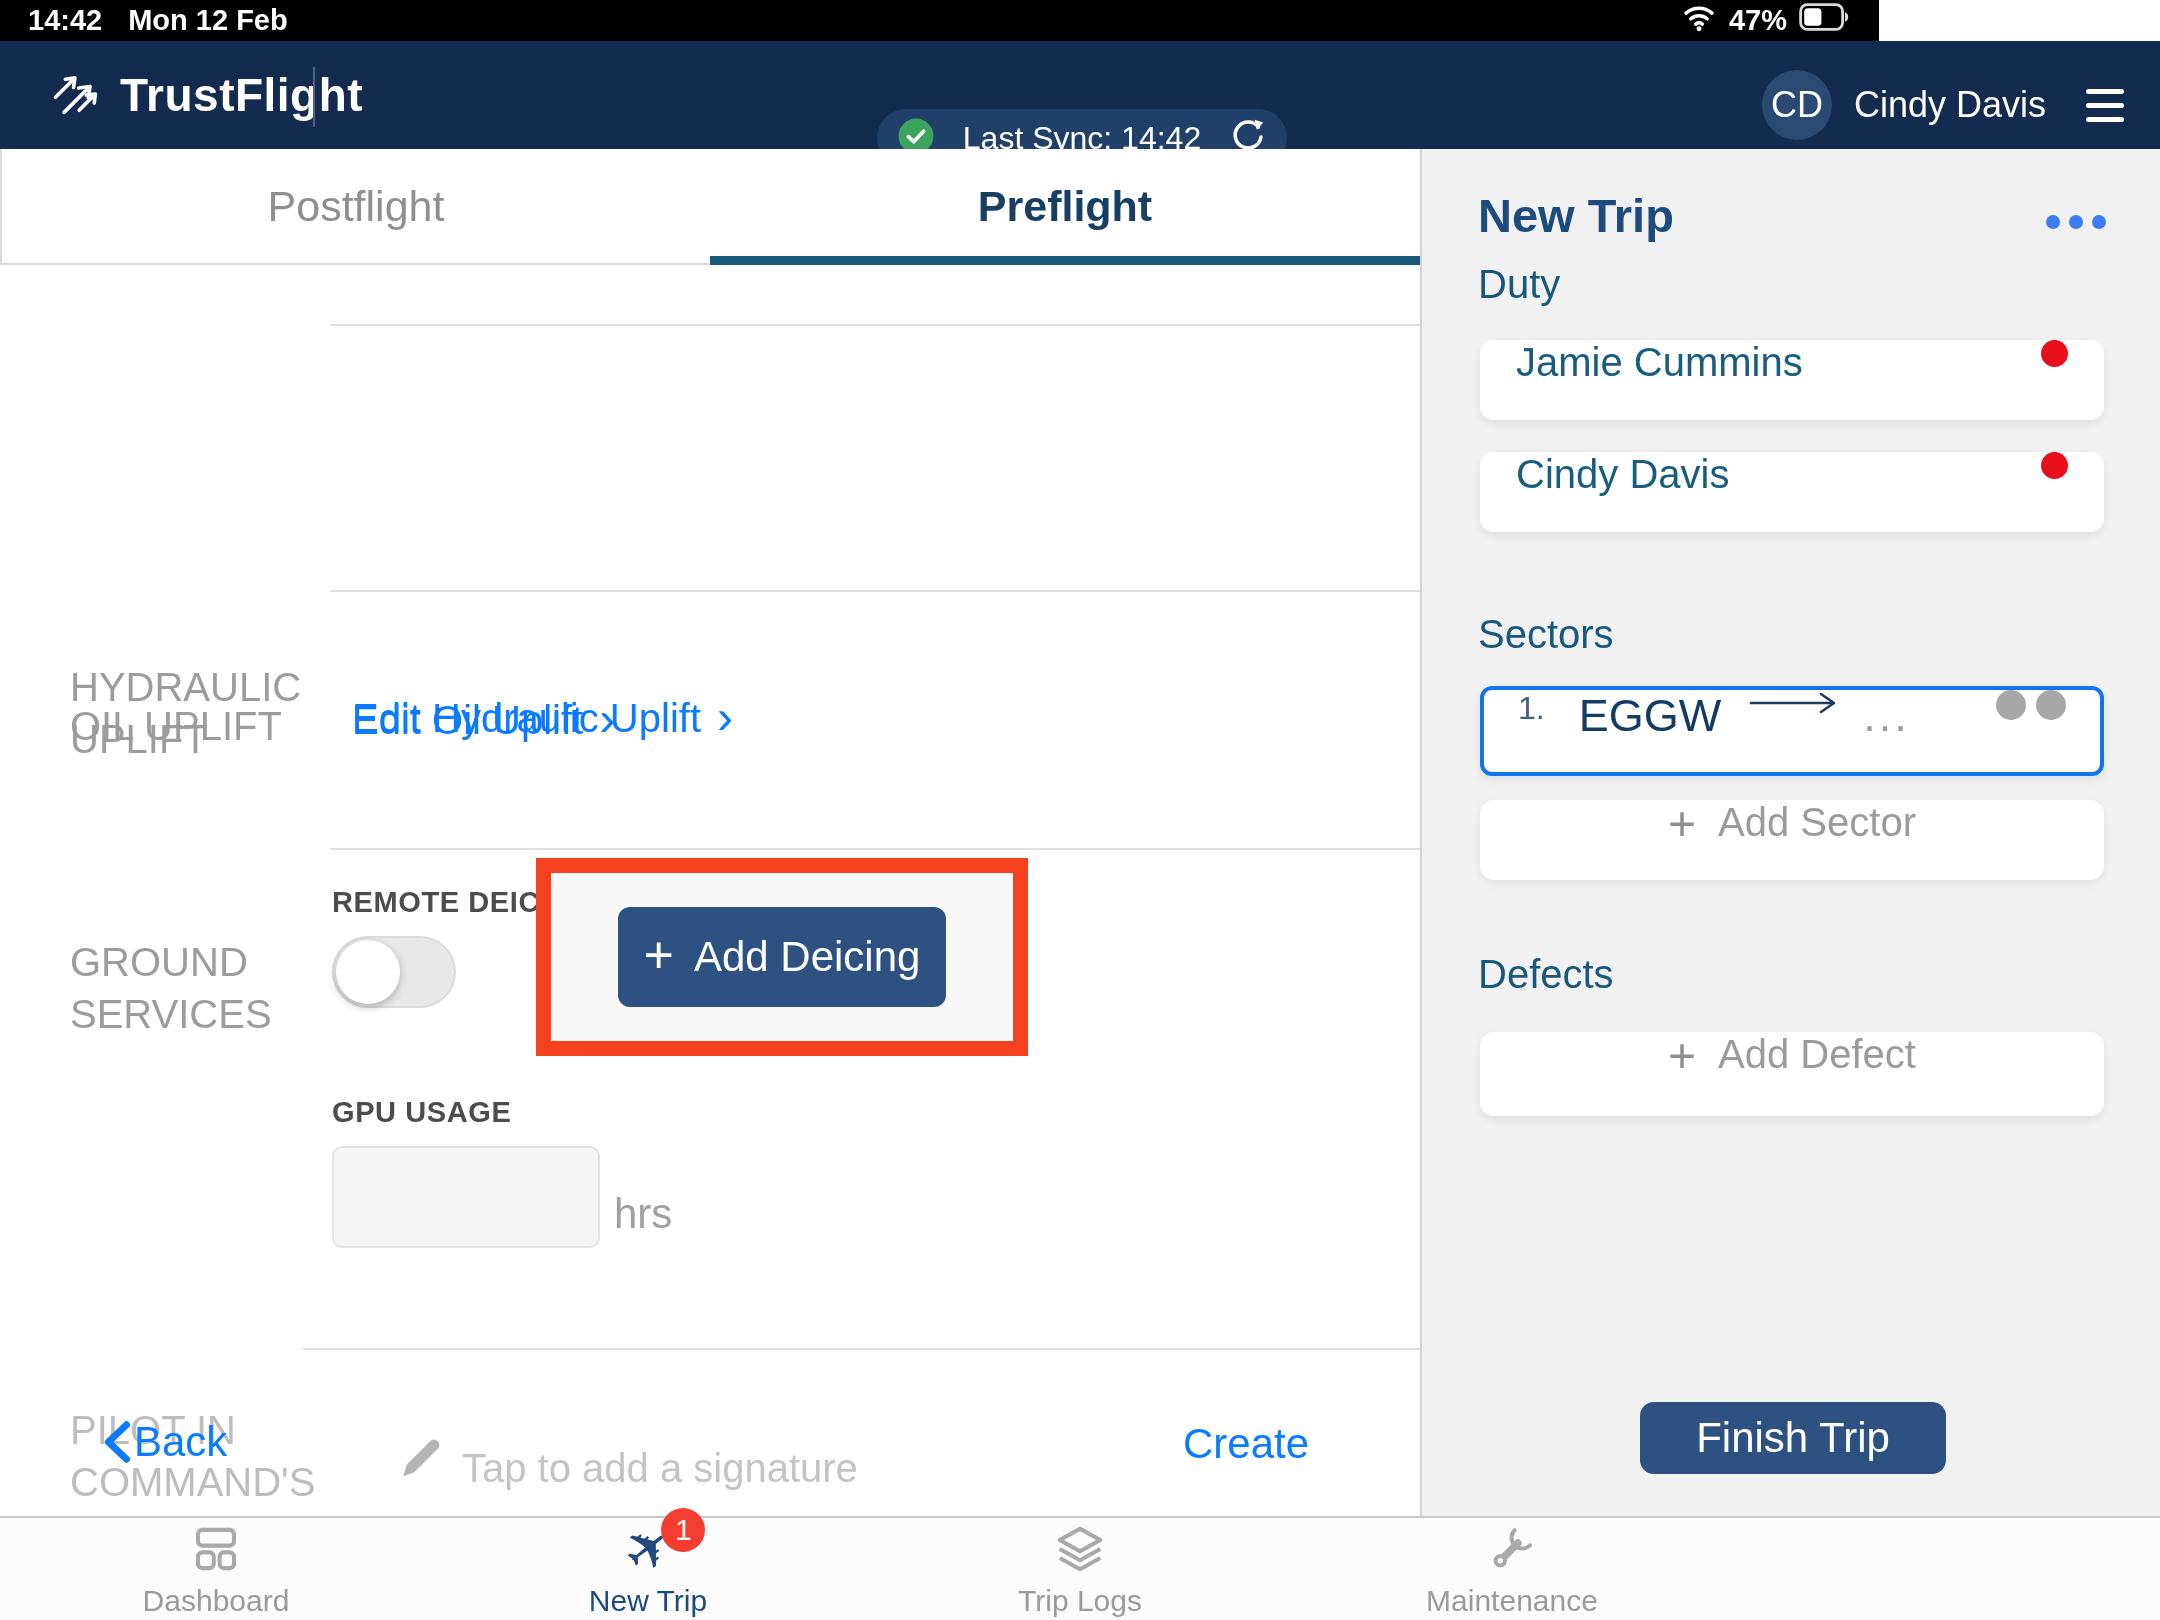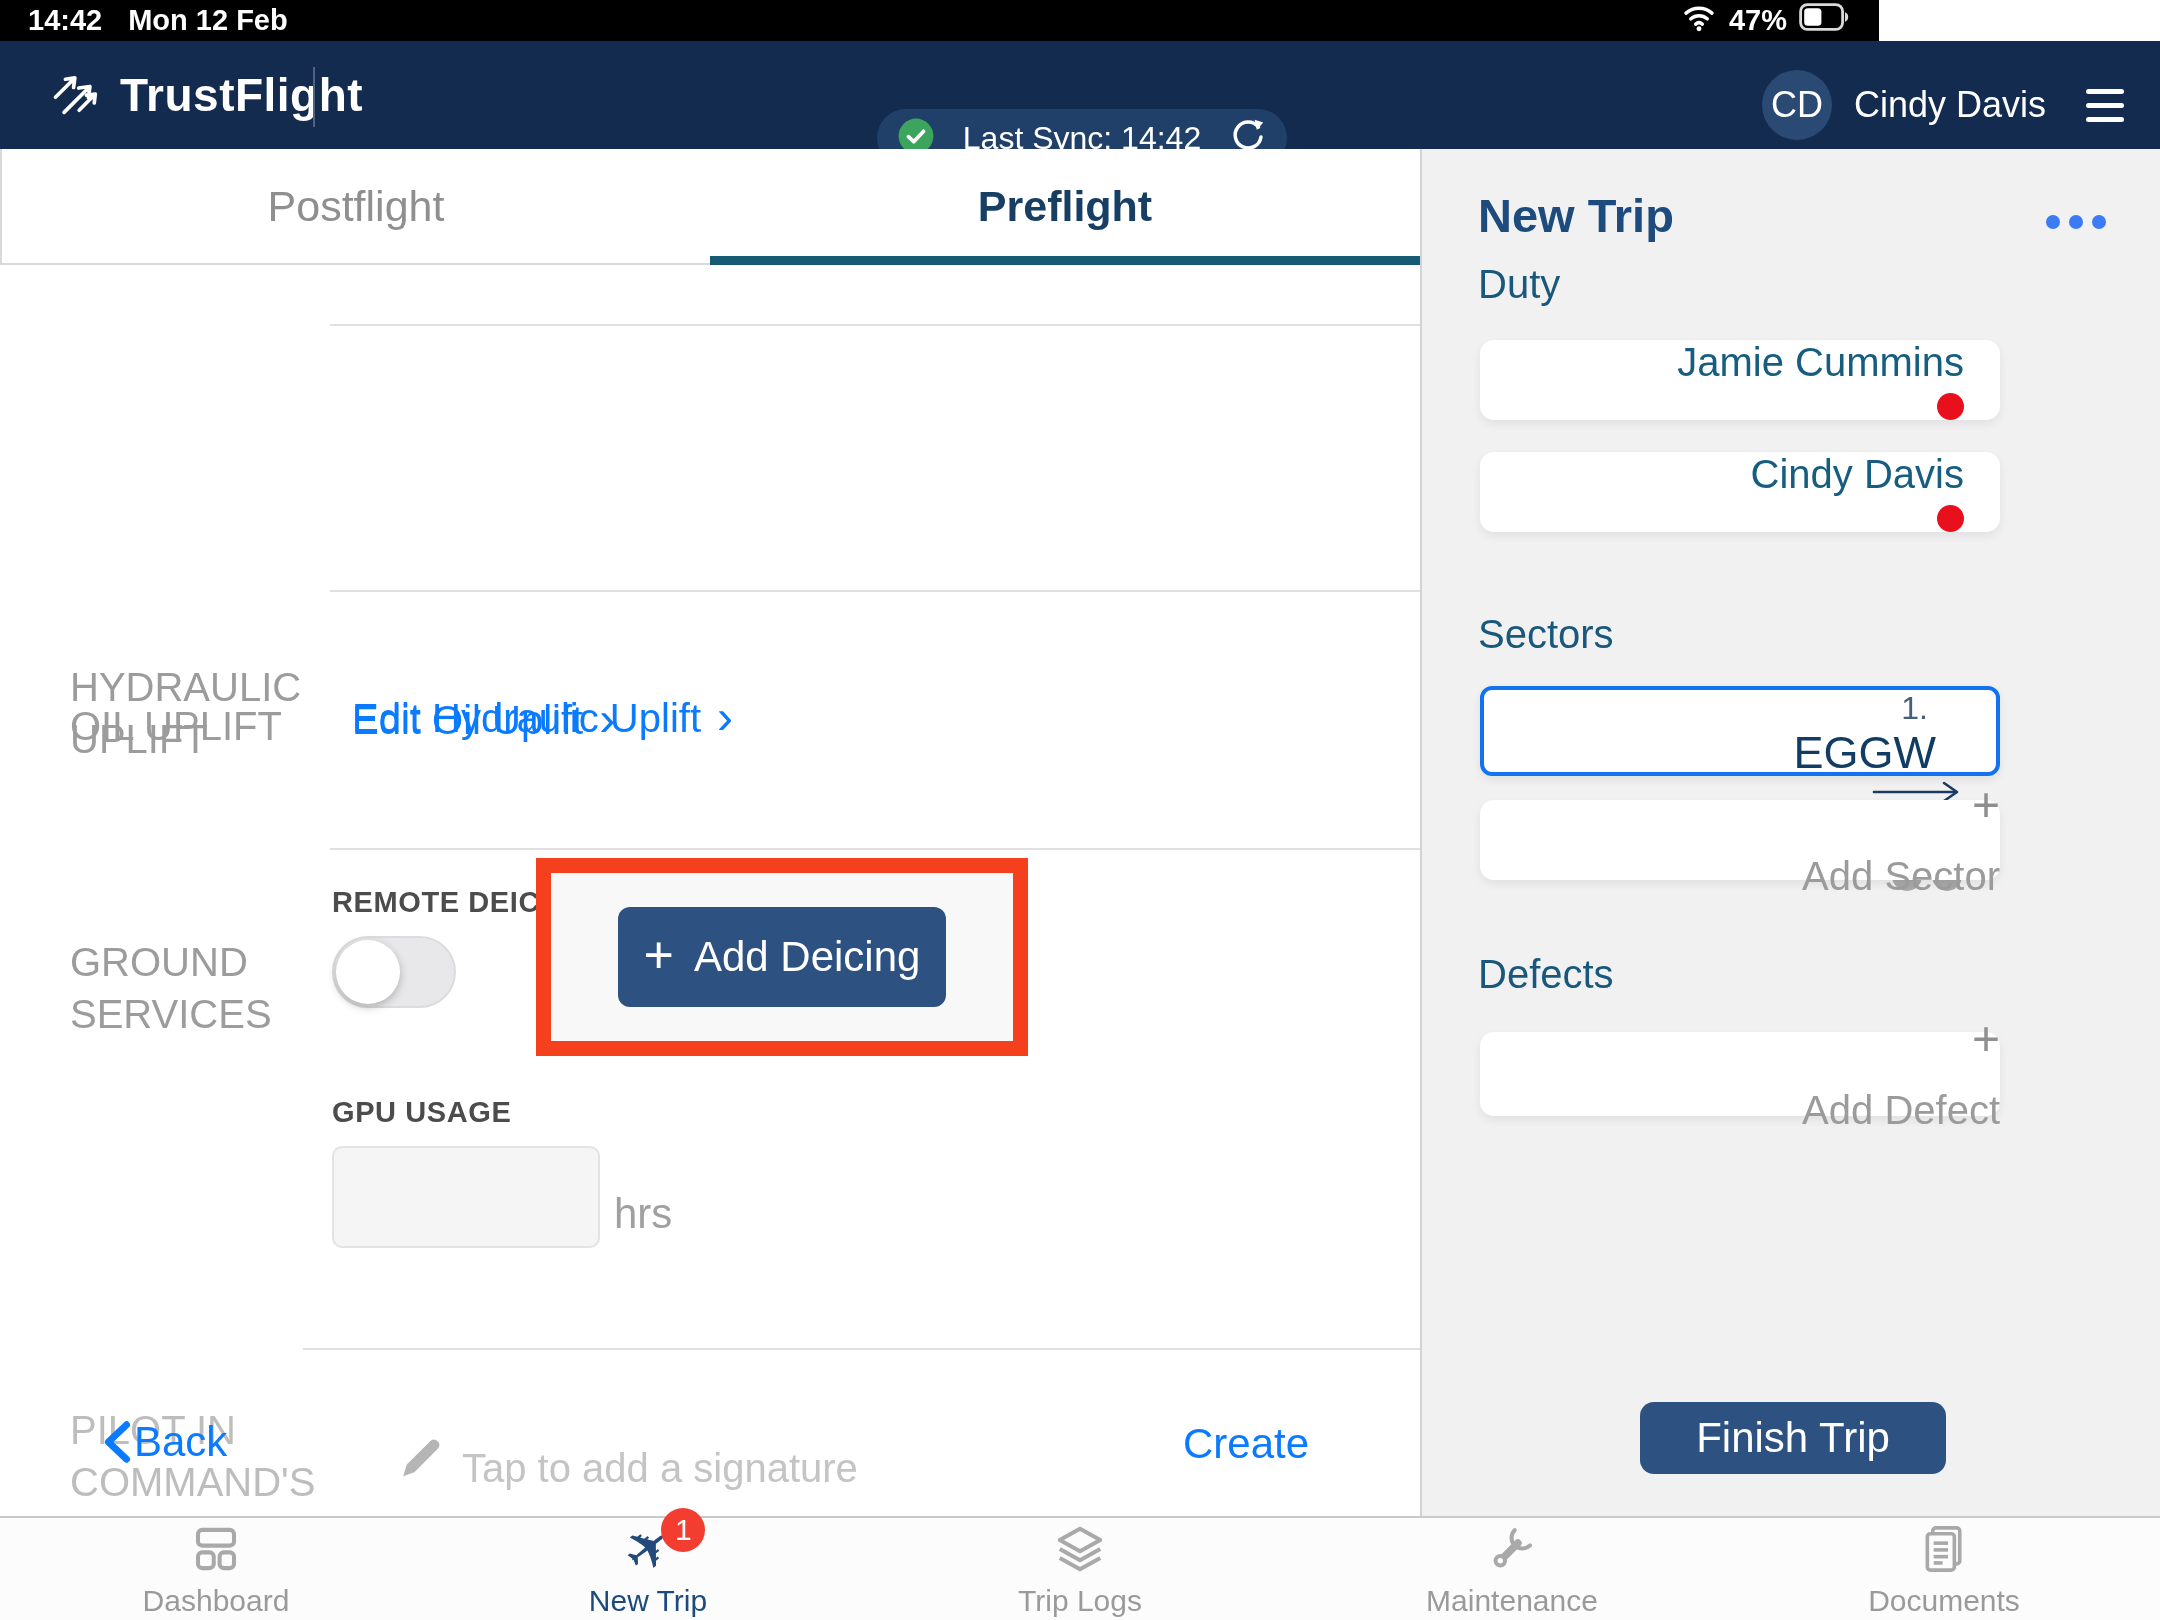--- a/index.html
+++ b/index.html
@@ -69,22 +69,22 @@
   .pencil { position:absolute; left:398px; top:1168px; }
   .create-link { position:absolute; left:1183px; top:1155px; color:#0a7aff; font-size:42px; cursor:pointer; }
 
   
   .panel { position:absolute; left:1420px; top:149px; width:740px; height:1367px; background:#f1f1f2;
     border-left:2px solid #d2d2d4; }
   .panel-title { position:absolute; left:56px; top:39px; color:#1d4b7e; font-size:47px; font-weight:700; }
   .dots-menu { position:absolute; right:54px; top:66px; display:flex; gap:9px; cursor:pointer; }
   .dots-menu i { width:14px; height:14px; border-radius:50%; background:#3b7cf5; }
   .sec-heading { position:absolute; left:56px; color:#19587c; font-size:40px; }
-  .card { position:absolute; left:58px; width:520px; background:#fff; border-radius:14px;
-    box-shadow:0 4px 10px rgba(0,0,0,0.07); display:flex; align-items:flex-end; cursor:pointer;flex-direction:column; }
+  .card { position:absolute; left:58px; width:624px; background:#fff; border-radius:14px;
+    box-shadow:0 4px 10px rgba(0,0,0,0.07); display:flex; align-items:flex-start; cursor:pointer; }
   .duty-card { height:80px; padding:0 36px; justify-content:space-between; }
   .duty-name { color:#175d80; font-size:40px; }
   .status-dot { width:27px; height:27px; border-radius:50%; }
   .sector-card { height:90px; border:4px solid #1272ef; border-radius:12px; padding:0 34px; }
   .sector-idx { color:#44607a; font-size:32px; margin-right:34px; }
   .sector-from { color:#123c63; font-size:45px; margin-right:26px; }
   .sector-to { color:#9b9b9b; font-size:45px; margin-left:24px; letter-spacing:3px; }
   .sector-dots { margin-left:auto; display:flex; gap:10px; }
   .sector-dots i { width:30px; height:30px; border-radius:50%; background:#a8a8a8; }
   .add-card { height:80px; justify-content:center; gap:22px; color:#9b9b9b; font-size:40px; }
@@ -310,28 +310,15 @@
     <div class="nav-item">
       <span class="nav-icon">
         <svg width="54" height="54" viewBox="0 0 24 24" fill="none" stroke="#a9a9a9">
           <path d="M13.2 3.6 A4.8 4.8 0 1 0 20 10.4" stroke-width="1.8" stroke-linecap="round"></path>
           <line x1="14.6" y1="9.4" x2="7.4" y2="16.6" stroke-width="3.4" stroke-linecap="round"></line>
           <circle cx="6.8" cy="17.2" r="2.1" stroke-width="1.8" fill="#fcfcfc"></circle>
         </svg>
       </span>
       <span class="nav-label">Maintenance</span>
     </div>
-    <div class="nav-item">
-      <span class="nav-icon">
-        <svg width="54" height="54" viewBox="0 0 24 24" fill="none" stroke="#a9a9a9" stroke-width="1.6">
-          <rect x="7" y="2.6" width="12" height="16" rx="1.4"></rect>
-          <rect x="4.6" y="5.2" width="12" height="16.2" rx="1.4" fill="#fcfcfc"></rect>
-          <line x1="7.4" y1="9.4" x2="13.8" y2="9.4"></line>
-          <line x1="7.4" y1="12.4" x2="13.8" y2="12.4"></line>
-          <line x1="7.4" y1="15.4" x2="13.8" y2="15.4"></line>
-          <line x1="7.4" y1="18.2" x2="11.4" y2="18.2"></line>
-        </svg>
-      </span>
-      <span class="nav-label">Documents</span>
-    </div>
   </div>
 
 </div>
 
 </body></html>

